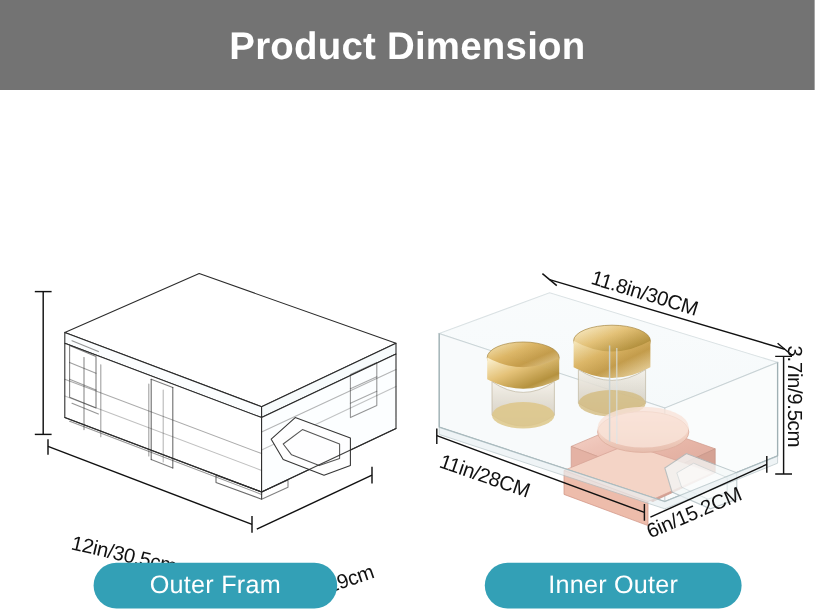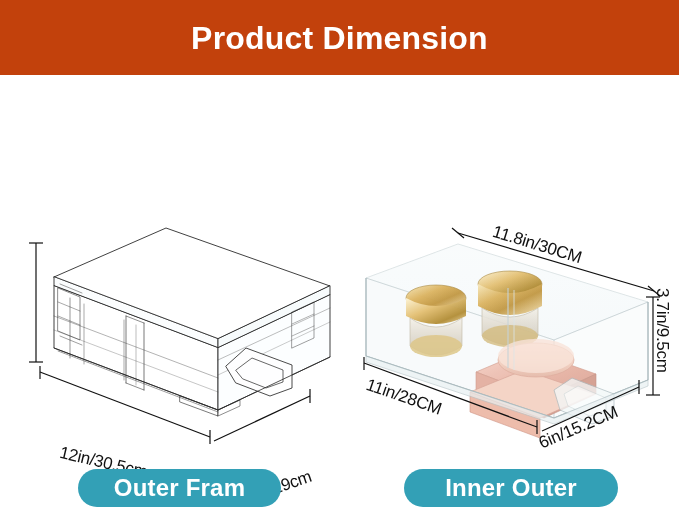--- a/index.html
+++ b/index.html
@@ -15,21 +15,21 @@
     font-family: "Liberation Sans", sans-serif;
     color: #1a1a1a;
   }
 
   
   .header-bar {
     position: absolute;
     left: 0; top: 0;
     width: 679px;
     height: 75px;
-    background: #c2410c;
+    background: #737373;
     display: flex;
     align-items: center;
     justify-content: center;
     box-sizing: border-box;
   }
   .header-title {
     color: #ffffff;
     font-size: 32px;
     font-weight: 600;
     letter-spacing: 0.2px;
@@ -78,22 +78,22 @@
   
   .pill {
     position: absolute;
     height: 38px;
     border-radius: 19px;
     background: #33a0b6;
     color: #ffffff;
     display: flex;
     align-items: center;
     justify-content: center;
-    font-size: 24px;
-    font-weight: 700;
+    font-size: 21px;
+    font-weight: 400;
     letter-spacing: 0.2px;
     box-sizing: border-box;
     cursor: pointer;
     user-select: none;
     text-align: center;
   }
   .pill-outer { left: 78px;  top: 469px; width: 203px; }
   .pill-inner { left: 404px; top: 469px; width: 214px; }
 
   

